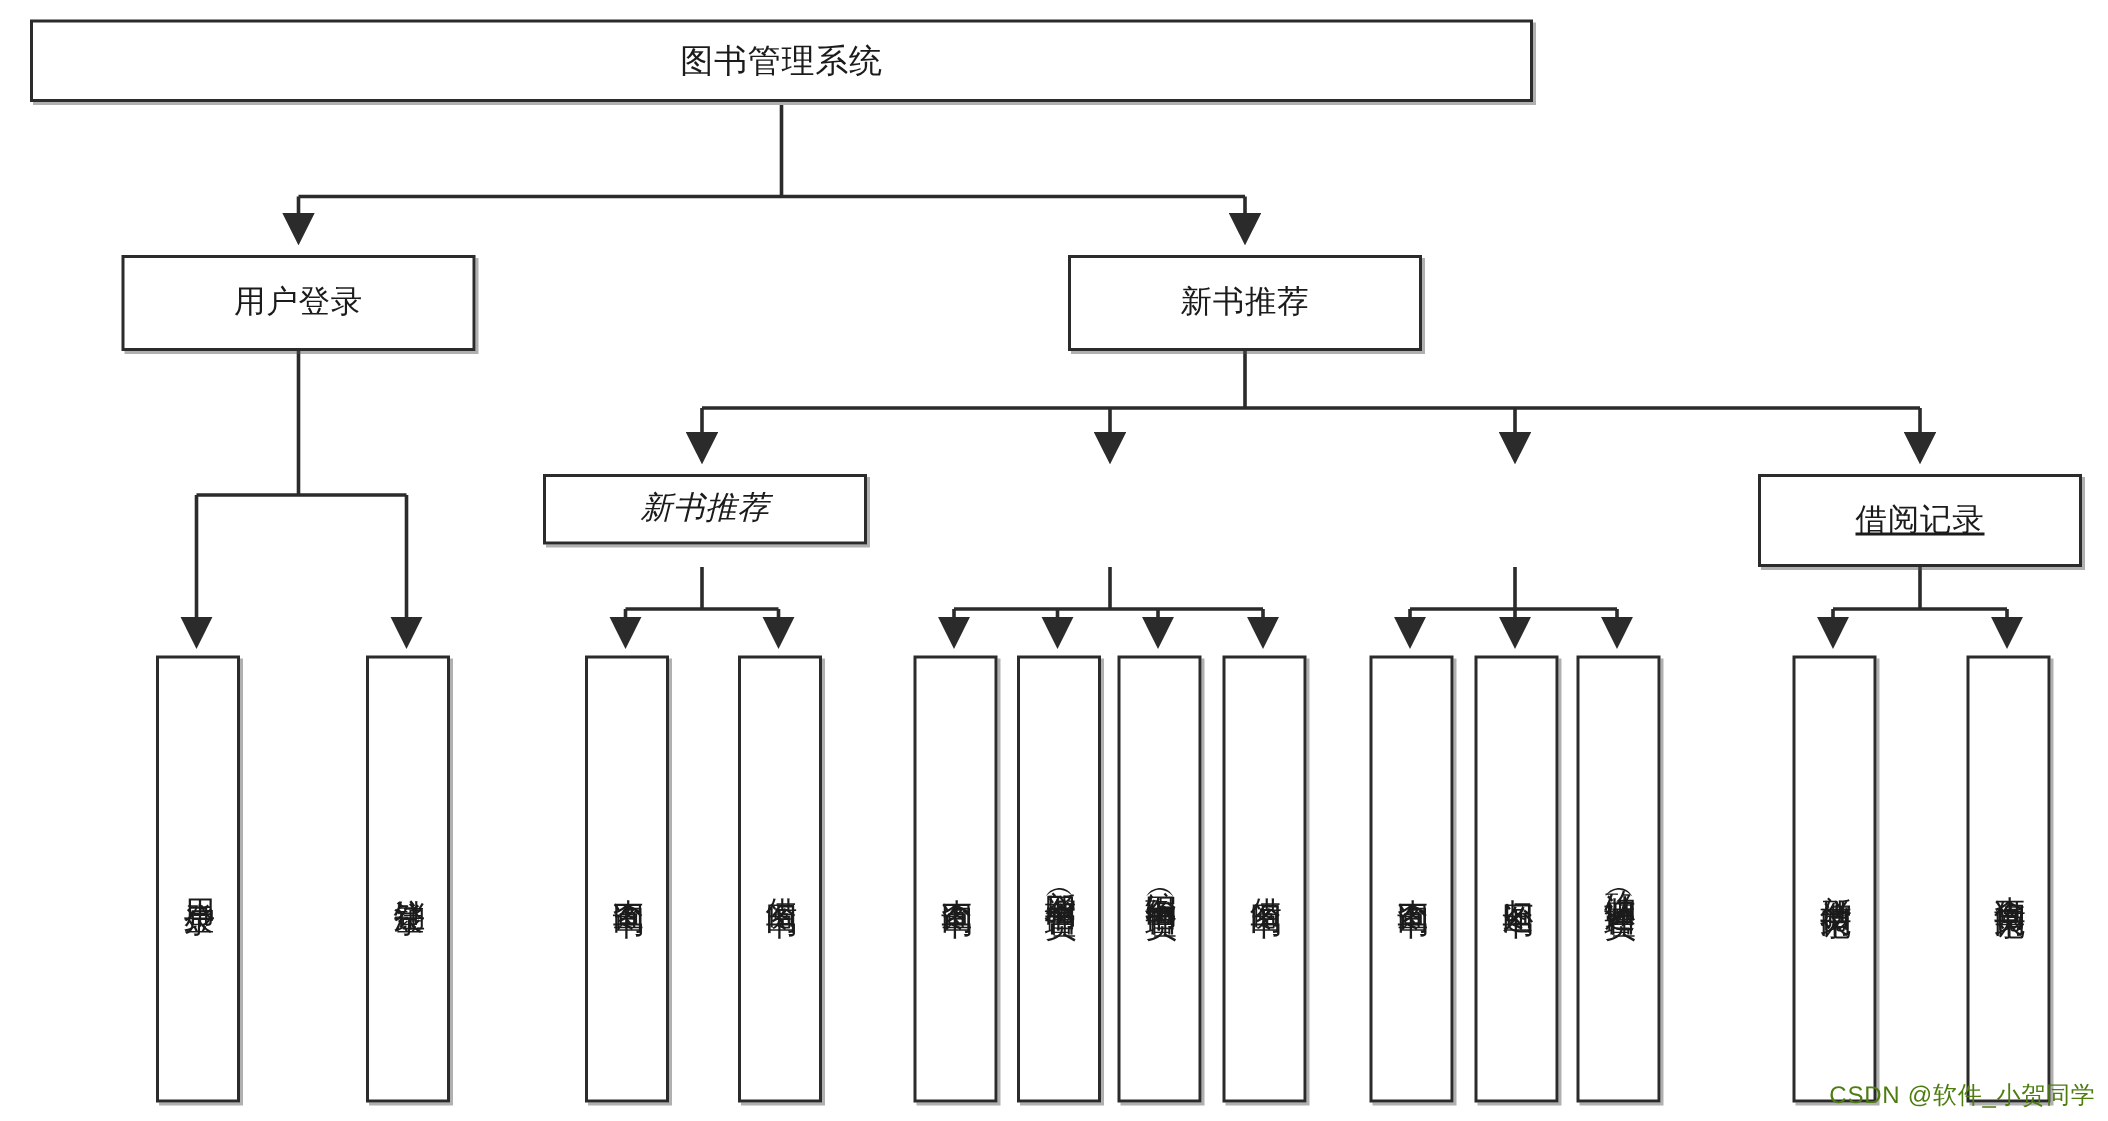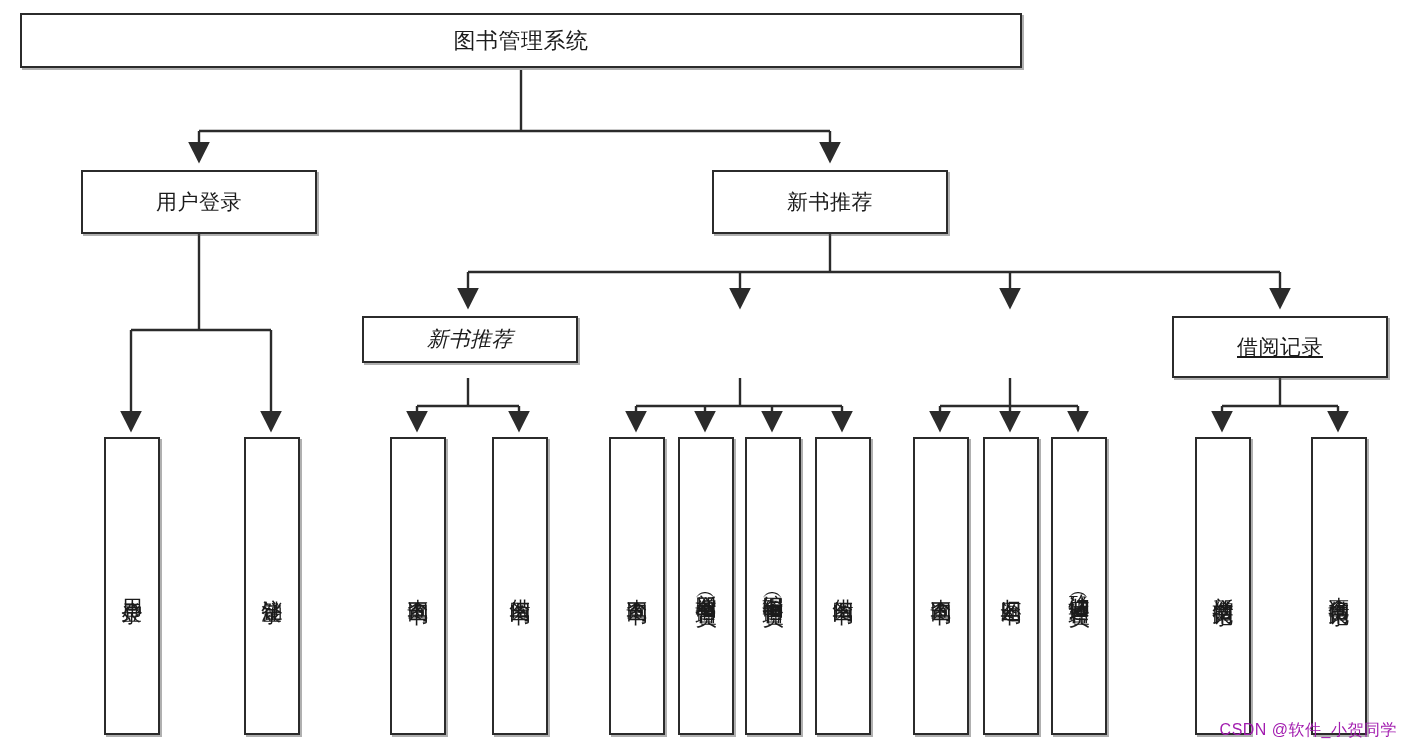--- a/index.html
+++ b/index.html
@@ -60,21 +60,21 @@
     font-size: 21px;
     line-height: 1.05;
     letter-spacing: 2px;
     white-space: nowrap;
   }
   #watermark {
     position: absolute;
     right: 8px;
     bottom: 6px;
     font-size: 16px;
-    color: #a21caf;
+    color: #4d7c0f;
     letter-spacing: 0.5px;
     white-space: nowrap;
     user-select: none;
   }
 </style>
 </head>
 <body>
 
 <div id="canvas">
 

